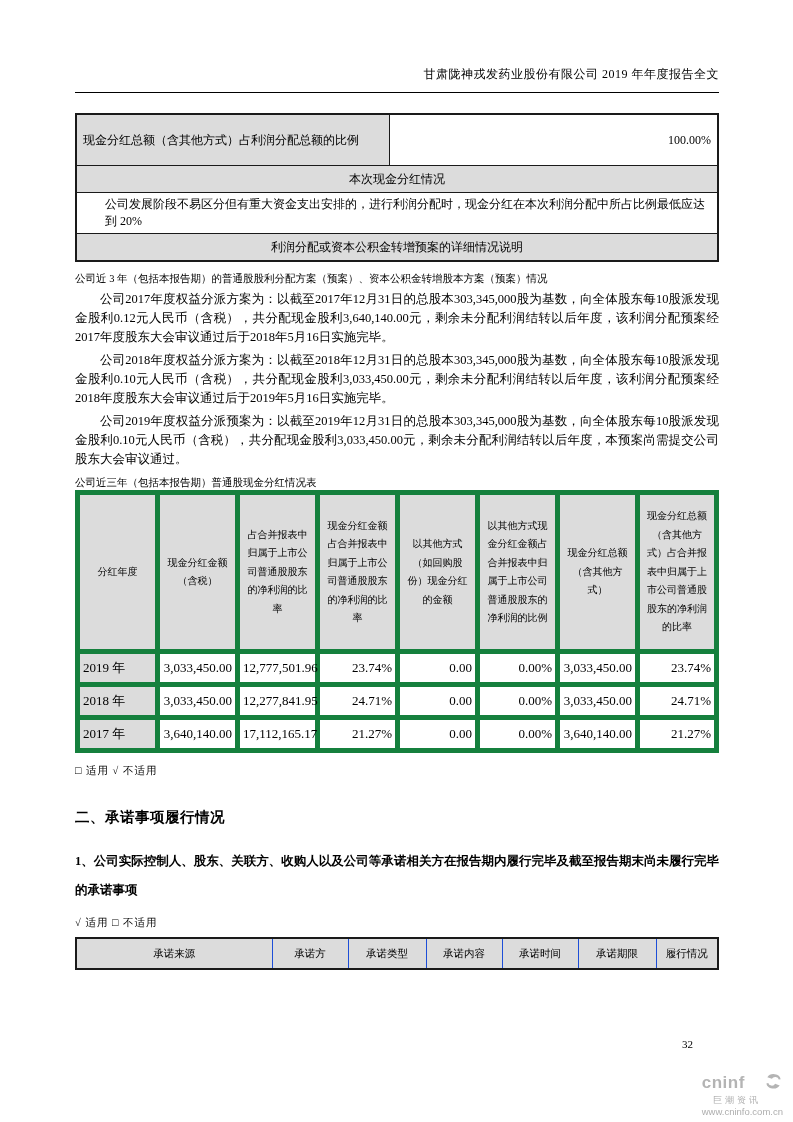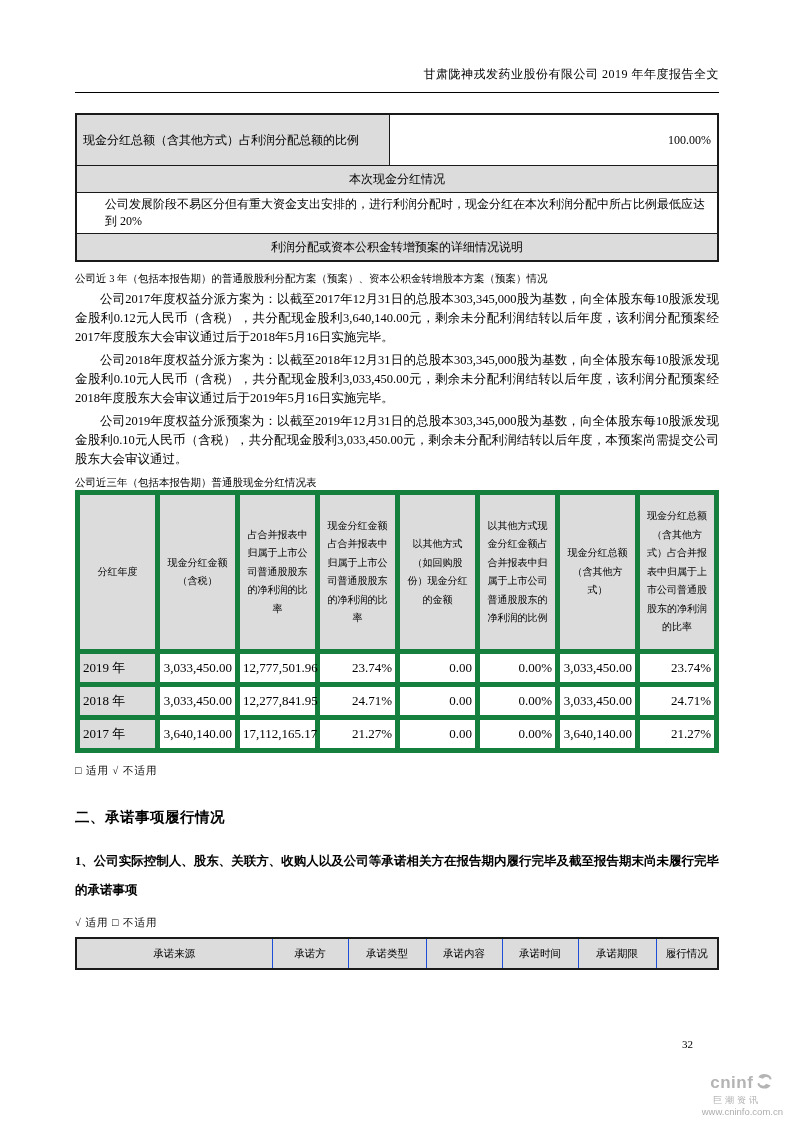--- a/index.html
+++ b/index.html
@@ -48,21 +48,21 @@
   .t3 th{
     border:1px solid #1d4ed8;background:#dcdcdc;font-weight:normal;font-size:10.5px;
     height:27px;text-align:center;vertical-align:middle;padding:1px 2px;
   }
   
   .pagenum{position:absolute;right:100px;top:1038px;font-size:11px;}
   .logo{
     position:absolute;right:10px;top:1072px;text-align:right;color:#aeaeae;
     font-family:"Liberation Sans","DejaVu Sans",sans-serif;line-height:1.1;
   }
-  .logo-row{display:flex;align-items:center;justify-content:center;gap:2px;}
+  .logo-row{display:flex;align-items:center;justify-content:space-between;gap:2px;}
   .logo .brand{font-size:17px;font-weight:bold;letter-spacing:.5px;color:#b4b4b4;}
   .logo .cn{font-size:9px;letter-spacing:3px;margin-top:1px;margin-right:22px;}
   .logo .url{font-size:9.5px;margin-top:2px;}
 </style>
 </head>
 <body>
 
 <div class="page">
   <div class="content">
 

